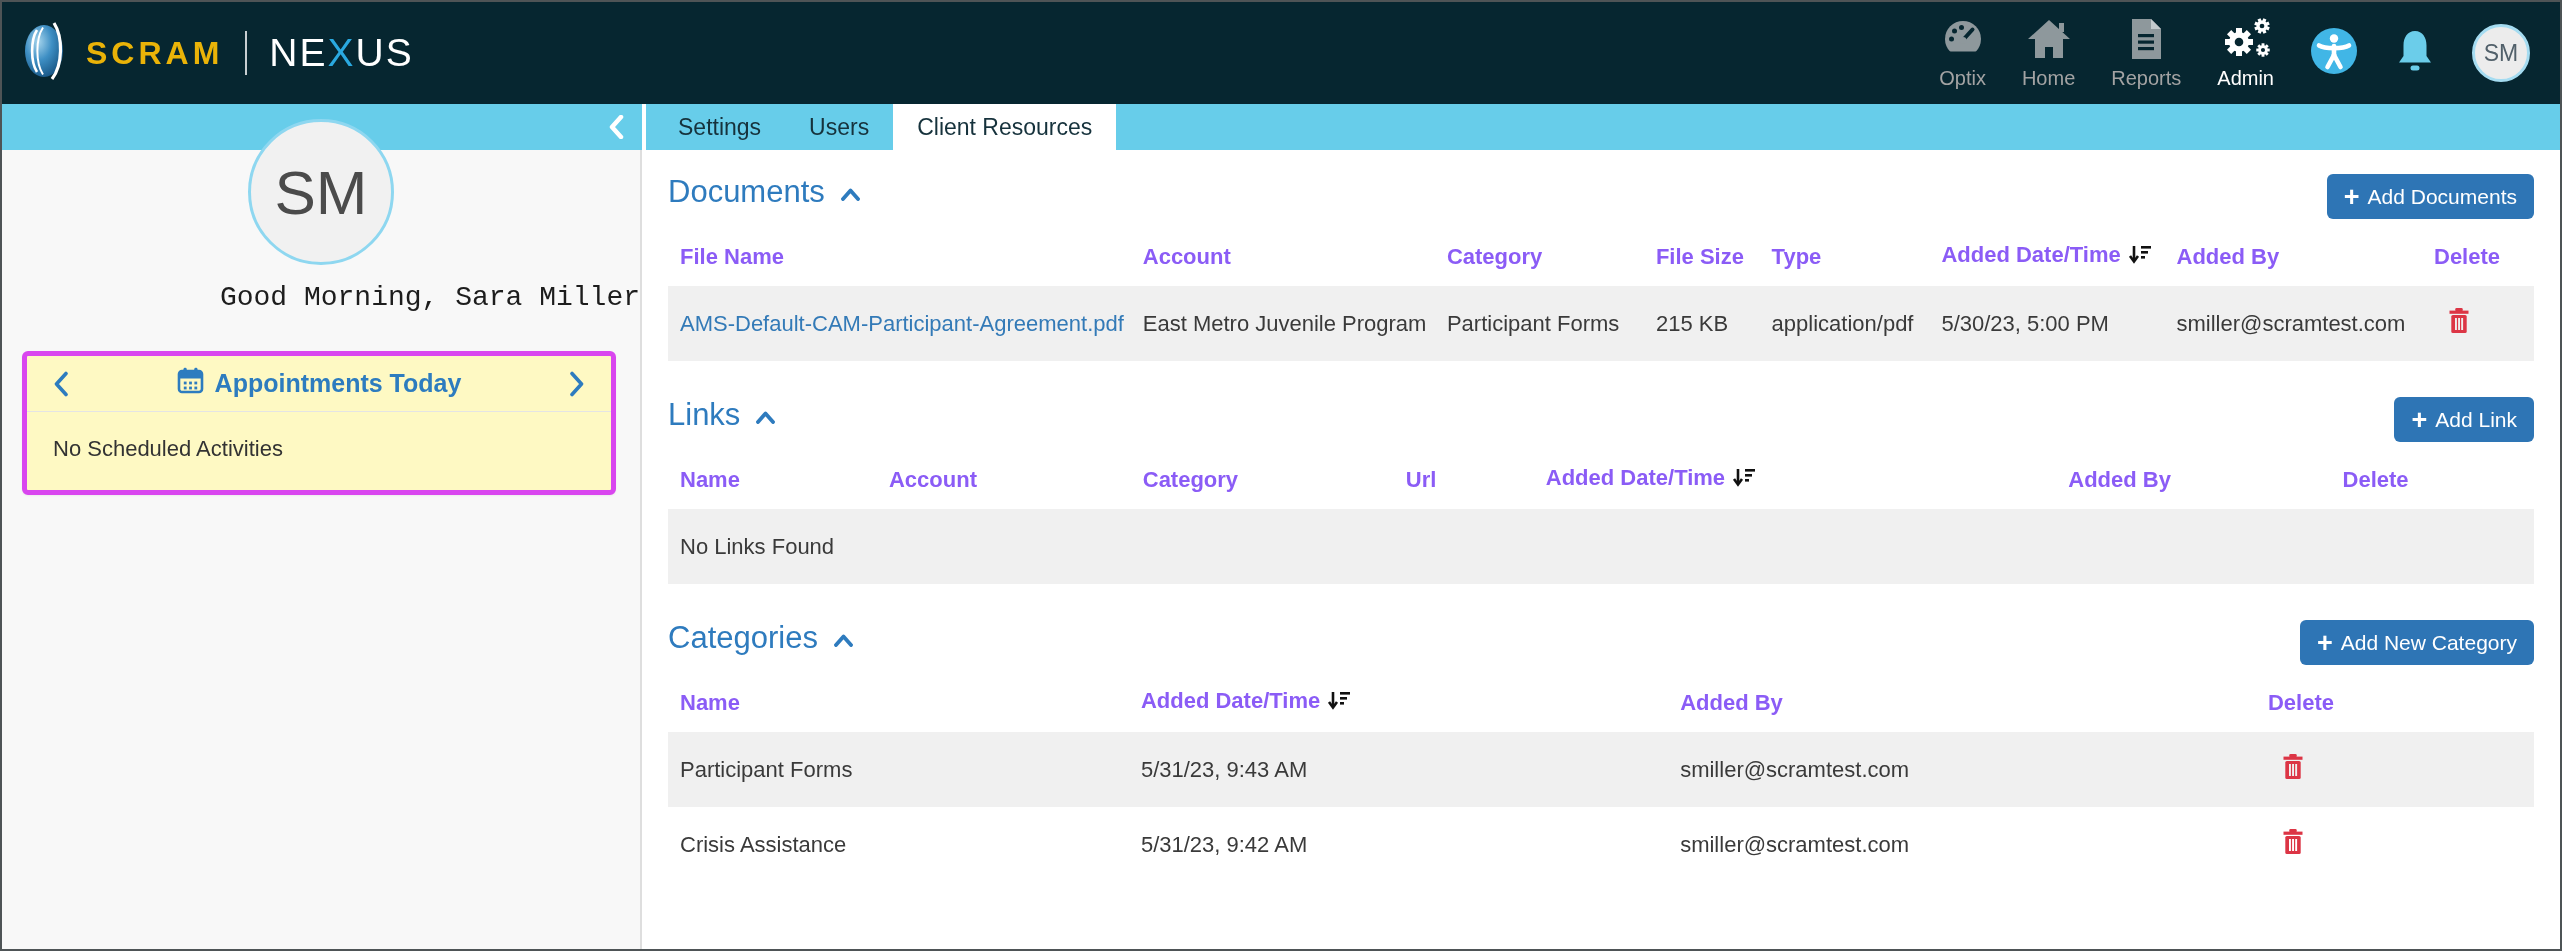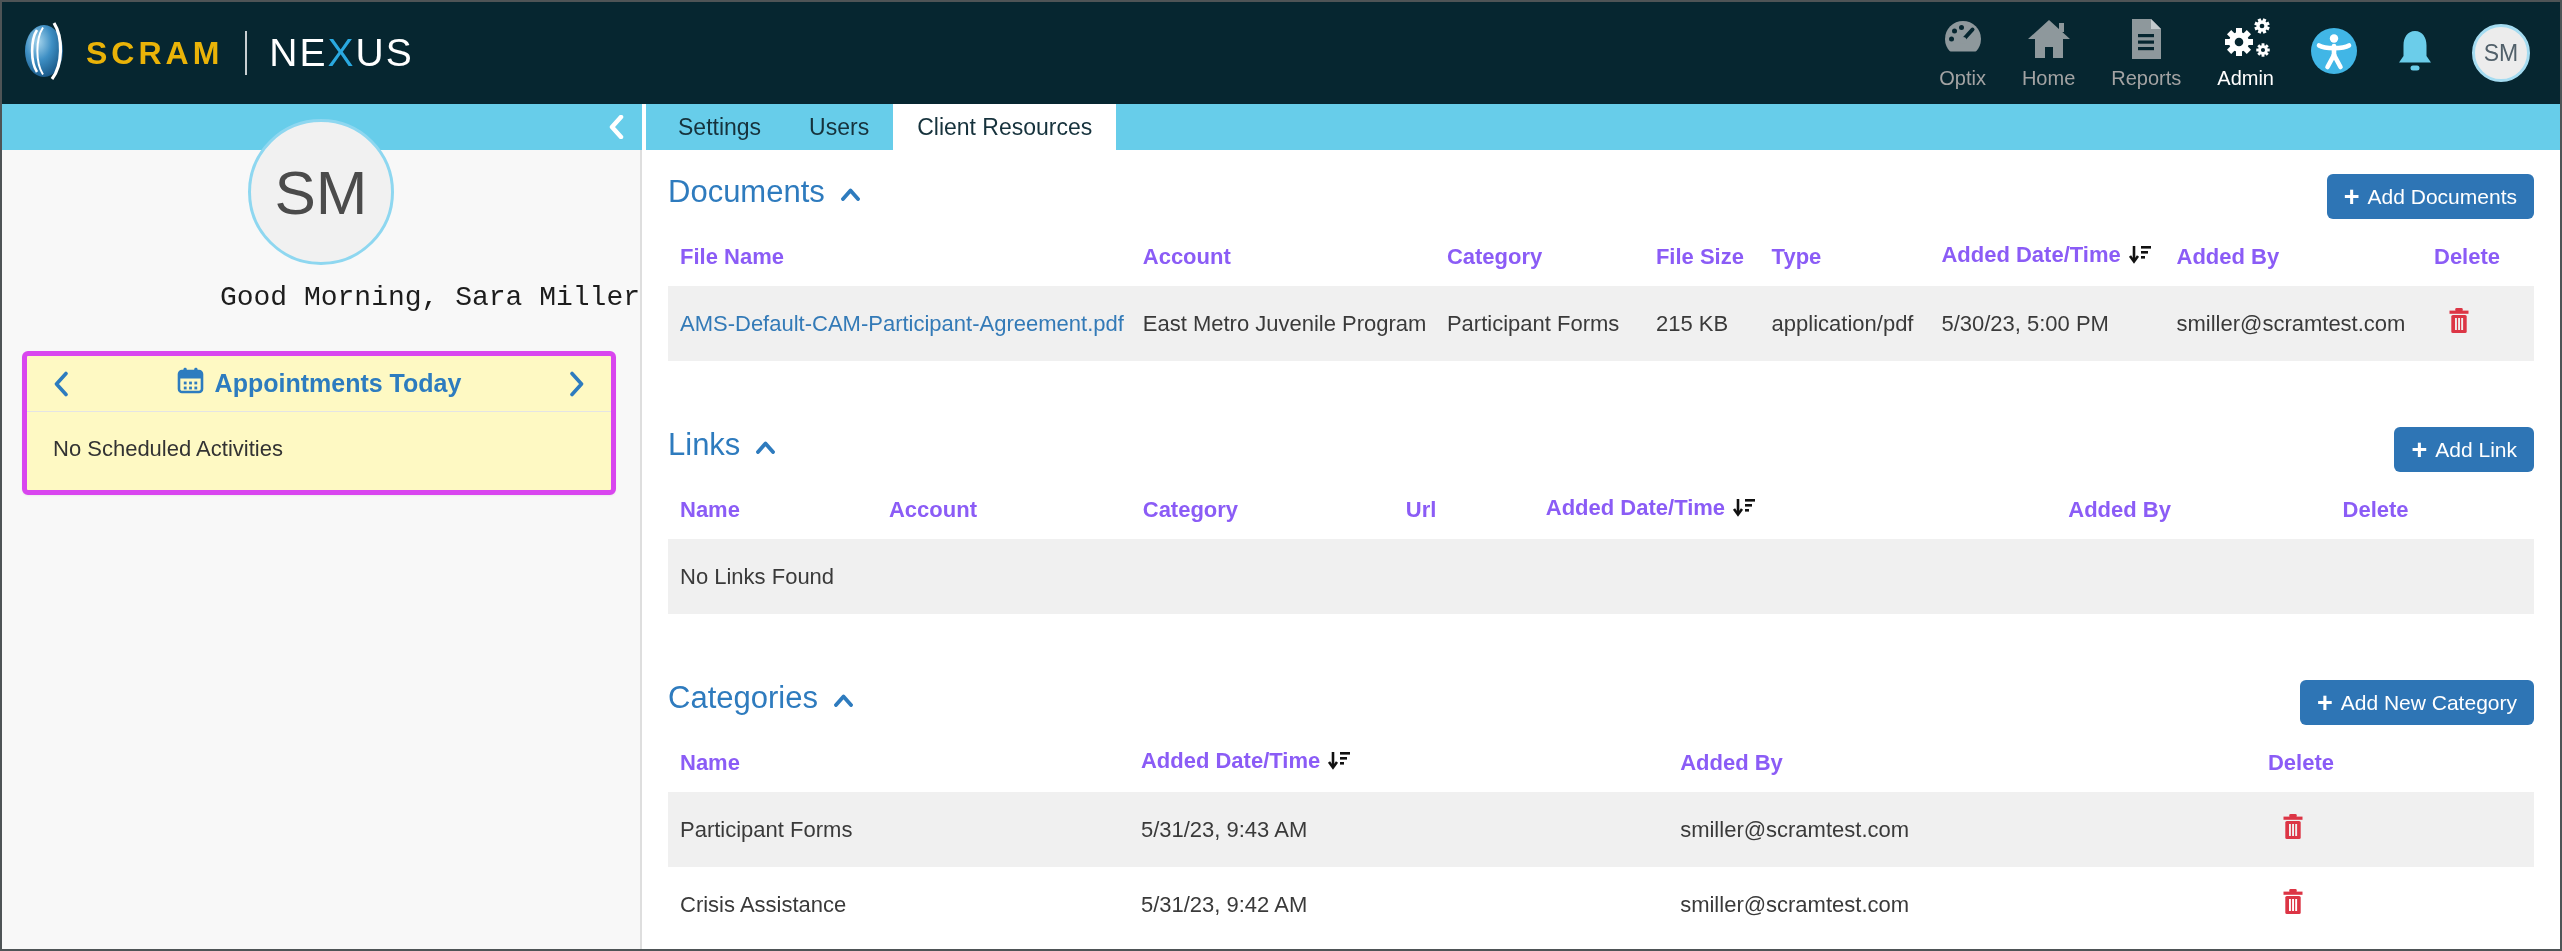--- a/index.html
+++ b/index.html
@@ -34,21 +34,21 @@
   .avatar-big{position:absolute;top:-31px;left:50%;transform:translateX(-50%);width:140px;height:140px;border-radius:50%;background:#f1f1f1;border:3px solid #8ed7f0;display:flex;align-items:center;justify-content:center;font-size:62px;color:#4b4b4b;}
   .greeting{position:absolute;top:132px;left:0;width:100%;text-align:right;font-size:28px;color:#1d1d1d;font-family:Liberation Mono, monospace;}
   .appt{position:absolute;top:201px;left:20px;right:24px;background:#fef9c3;border:5px solid #d946ef;border-radius:6px;box-shadow:0 1px 2px rgba(0,0,0,.05);}
   .appt-header{display:flex;align-items:center;justify-content:space-between;padding:11px 26px;border-bottom:1px solid #e4e4e4;}
   .appt-title{display:flex;align-items:center;gap:11px;color:#2d7cbf;font-weight:700;font-size:25px;}
   .appt-nav{cursor:pointer;display:flex;align-items:center;}
   .appt-body{padding:24px 26px 28px;font-size:22px;color:#333;}
 
   
   .content{flex:1;background:#fff;padding:24px 26px;box-sizing:border-box;overflow:hidden;}
-  .section + .section{margin-top:66px;}
+  .section + .section{margin-top:36px;}
   .section-head{display:flex;justify-content:space-between;align-items:flex-start;}
   .section-title{display:flex;align-items:center;gap:16px;font-size:31px;color:#2e7bbe;}
   .collapse-caret{cursor:pointer;display:flex;align-items:center;margin-top:4px;}
   .btn-primary{background:#2e75b5;color:#fff;border:none;border-radius:6px;font-size:21px;padding:12px 17px;display:flex;align-items:center;gap:8px;cursor:pointer;font-family:inherit;line-height:1;}
   .btn-plus{font-size:27px;font-weight:700;line-height:18px;}
   table{width:100%;border-collapse:collapse;table-layout:fixed;margin-top:8px;}
   th{text-align:left;font-size:22px;font-weight:700;color:#8b5cf6;padding:15px 12px;white-space:nowrap;overflow:hidden;}
   td{font-size:22px;color:#3a3a3a;padding:0 12px;height:75px;white-space:nowrap;overflow:hidden;}
   tr.shade td{background:#f0f0f0;}
   a.file-link{color:#337ab7;text-decoration:none;cursor:pointer;}

